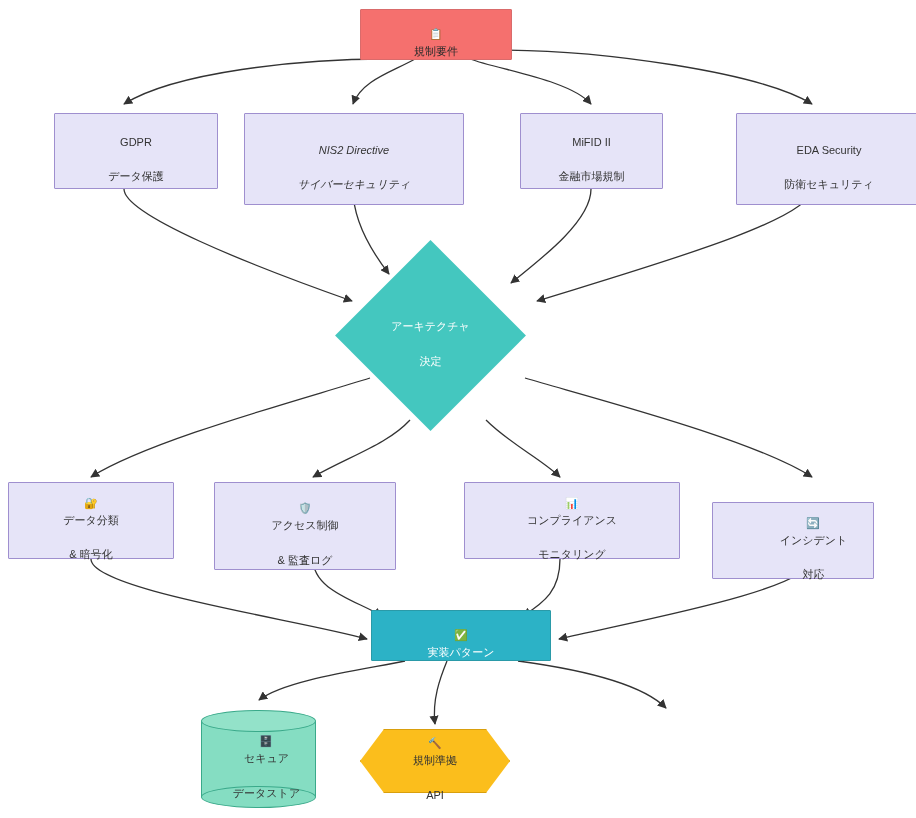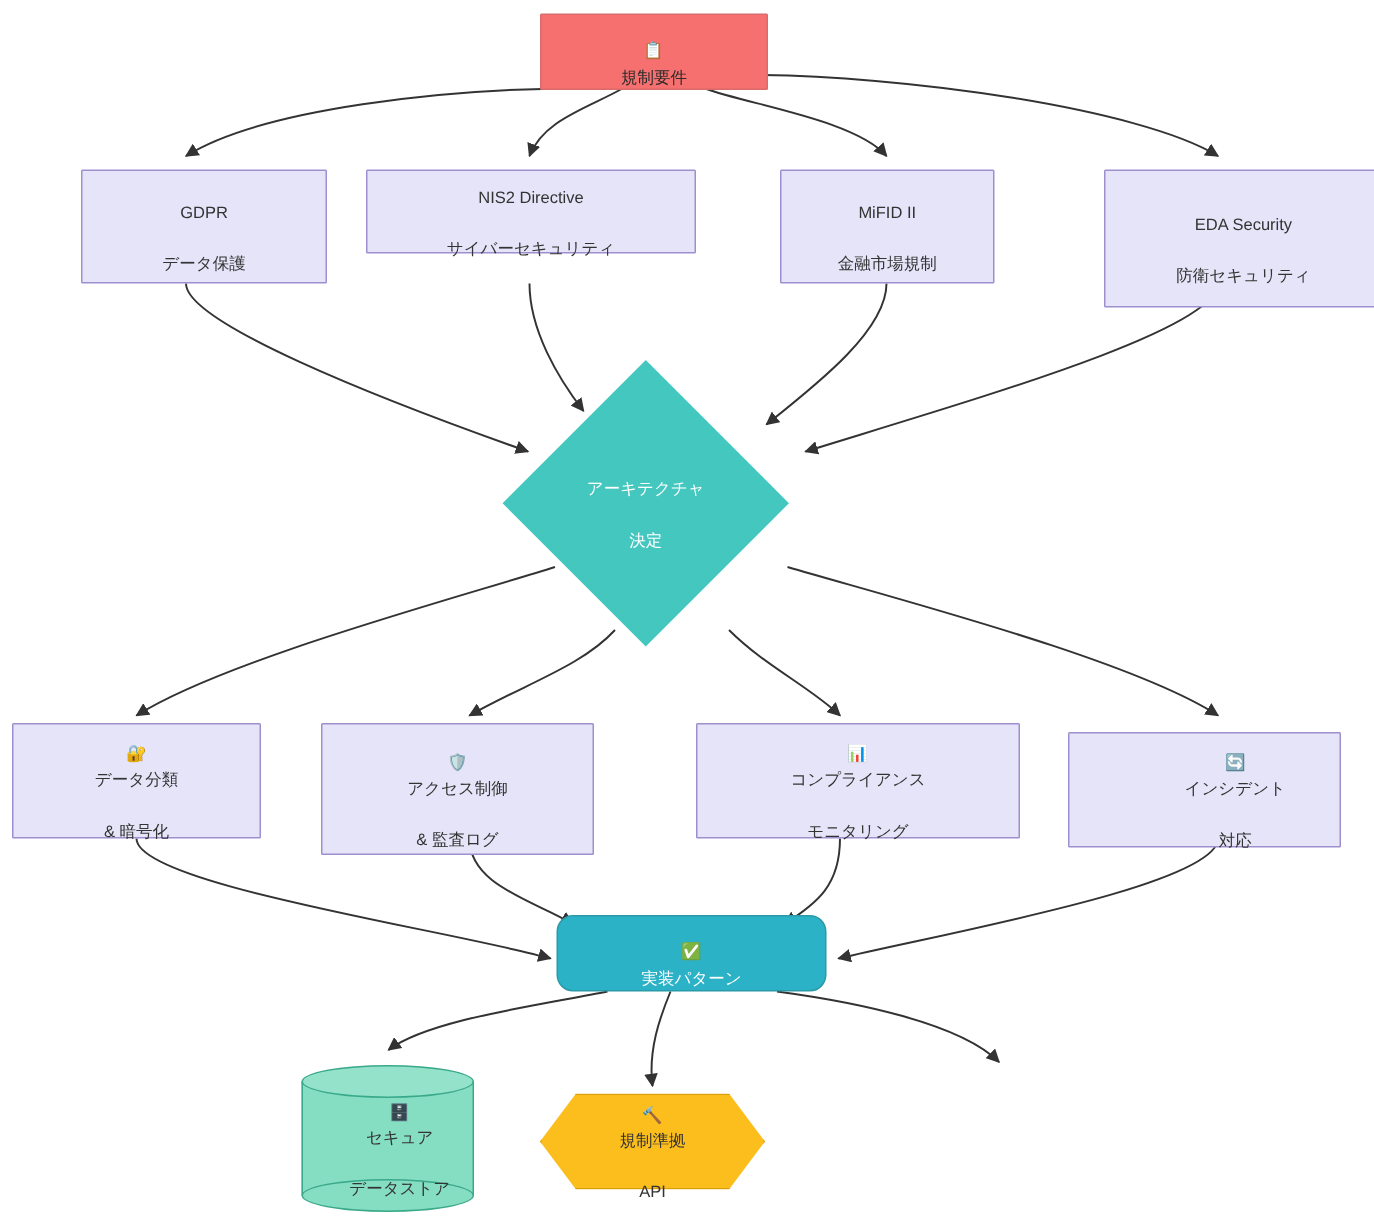--- a/index.html
+++ b/index.html
@@ -49,21 +49,21 @@
   .shape-rect-top {
     border: 1px solid #d96b6b;
     background: #f5706e;
     color: #2b2b2b;
     border-radius: 1px;
   }
   .shape-rect-impl {
     border: 1px solid #2a9aa8;
     background: #2cb2c6;
     color: #ffffff;
-    border-radius: 11px;
+    border-radius: 1px;
   }
   .shape-rect-dash {
     border: 1px solid #4b38c9;
     background: #6351e0;
     color: #ffffff;
     border-radius: 1px;
   }
   
   .shape-diamond {
     background: transparent;
@@ -200,21 +200,21 @@
     </span>
   </div>
 
   <div class="node shape-rect" style="left:54px; top:113px; width:164px; height:76px;">
     <span class="lbl">
       <span>GDPR</span><br>
       <span>データ保護</span>
     </span>
   </div>
 
-  <div class="node shape-rect" style="left:244px; top:113px; width:220px; height:56px;">
+  <div class="node shape-rect" style="left:244px; top:113px; width:220px; height:92px;font-style:italic;">
     <span class="lbl">
       <span>NIS2 Directive</span><br>
       <span>サイバーセキュリティ</span>
     </span>
   </div>
 
   <div class="node shape-rect" style="left:520px; top:113px; width:143px; height:76px;">
     <span class="lbl">
       <span>MiFID II</span><br>
       <span>金融市場規制</span>
@@ -253,21 +253,21 @@
   </div>
 
   <div class="node shape-rect" style="left:464px; top:482px; width:216px; height:77px;">
     <span class="lbl">
       <span class="ic">📊</span>
       <span>コンプライアンス</span><br>
       <span>モニタリング</span>
     </span>
   </div>
 
-  <div class="node shape-rect" style="left:712px; top:488px; width:182px; height:77px;padding-left:41px;">
+  <div class="node shape-rect" style="left:712px; top:502px; width:162px; height:77px;padding-left:41px;">
     <span class="lbl">
       <span class="ic">🔄</span>
       <span>インシデント</span><br>
       <span>対応</span>
     </span>
   </div>
 
   <div class="node shape-rect-impl" style="left:371px; top:610px; width:180px; height:51px;">
     <span class="lbl">
       <span class="ic">✅</span>

